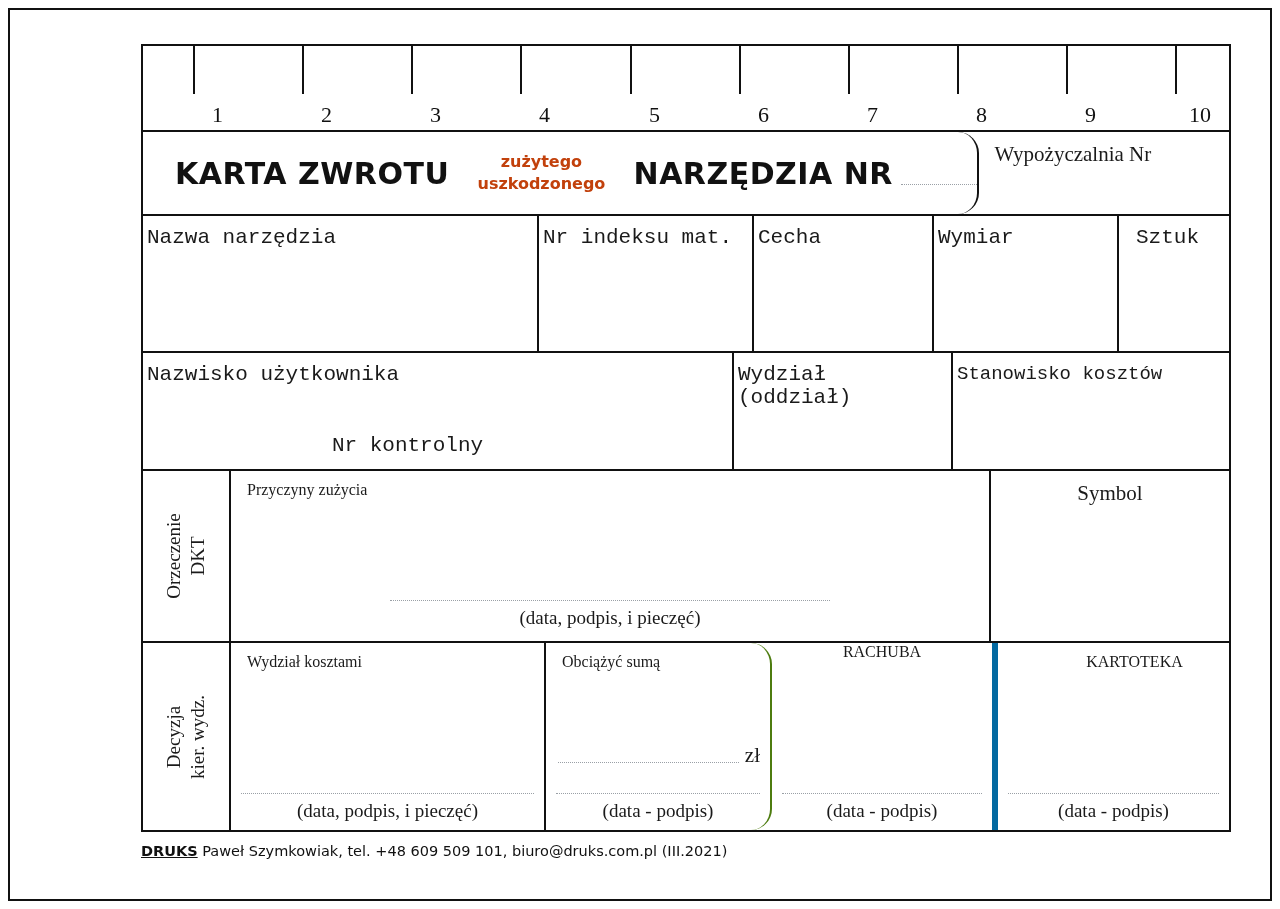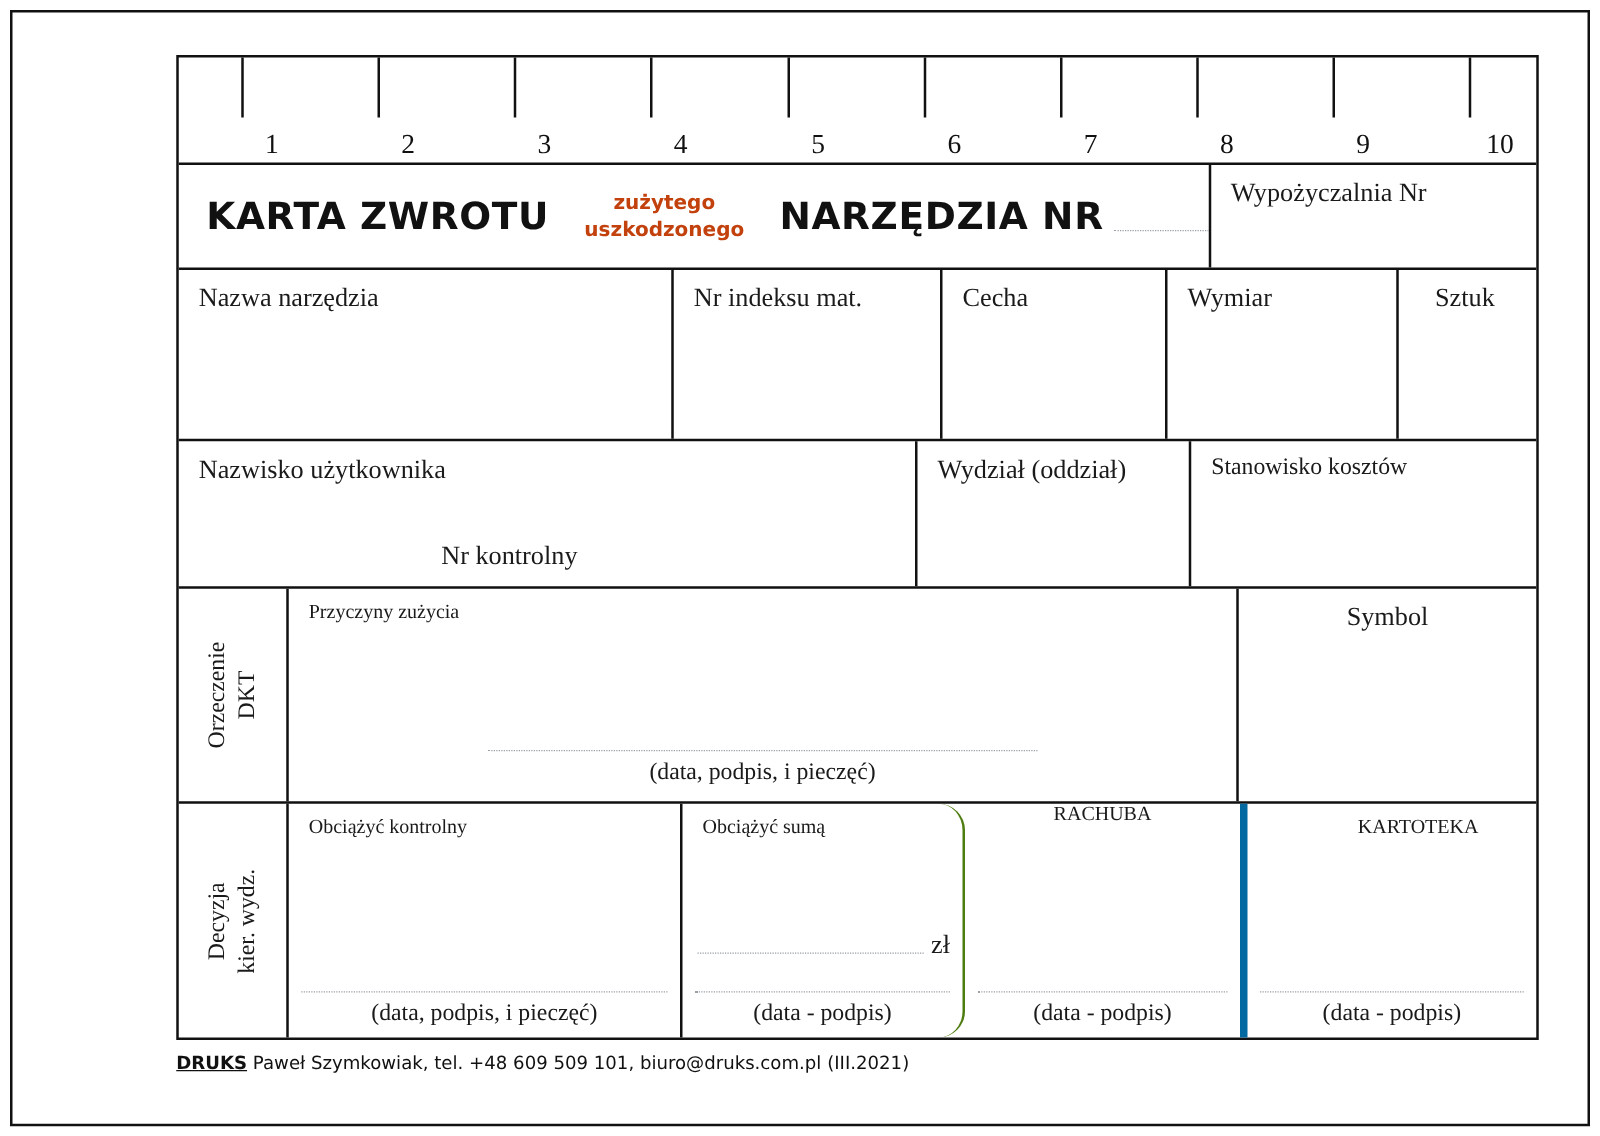--- a/index.html
+++ b/index.html
@@ -62,23 +62,24 @@
   .row-title {
     display: flex;
     height: 84px;
     border-bottom: 2px solid #111111;
     box-sizing: border-box;
   }
   .title-left {
     flex: 0 0 800px;
     display: flex;
     align-items: center;
-    padding-left: 22px;
+    padding-left: 32px;
     box-sizing: border-box;
     border-right: 2px solid #111111;
+    border-radius: 21px;
   }
   .karta {
     font-family: "DejaVu Sans", sans-serif;
     font-weight: bold;
     font-size: 30px;
     letter-spacing: 0.5px;
     color: #111111;
     white-space: nowrap;
   }
   .stacked {
@@ -119,23 +120,24 @@
 
   
   .row2 {
     display: flex;
     height: 137px;
     border-bottom: 2px solid #111111;
     box-sizing: border-box;
   }
   .cell {
     box-sizing: border-box;
-    padding: 10px 0 0 16px;
+    padding: 10px 0 0 4px;
     font-size: 21px;
     border-right: 2px solid #111111;
+    font-family: Liberation Mono, monospace;
   }
   .cell:last-child { border-right: none; }
   .c-nazwa   { flex: 0 0 396px; }
   .c-indeks  { flex: 0 0 215px; }
   .c-cecha   { flex: 0 0 180px; }
   .c-wymiar  { flex: 0 0 185px; }
   .c-sztuk   { flex: 1 1 auto; margin-left: 13px; }
 
   
   .row3 {
@@ -391,21 +393,21 @@
 
     <div class="row5">
       <div class="vert">
         <div class="vert-inner">
           <span>Decyzja</span><br>
           <span>kier. wydz.</span>
         </div>
       </div>
 
       <div class="c-obciazyc-kosztami">
-        <span class="title-cell-text">Obciążyć kontrolny</span>
+        <span class="title-cell-text">Wydział kosztami</span>
         <div class="cap-bottom">
           <div class="line"></div>
           <span>(data, podpis, i pieczęć)</span>
         </div>
       </div>
 
       <div class="c-obciazyc-suma">
         <span class="title-cell-text">Obciążyć sumą</span>
         <div class="zl-line">
           <span class="line"></span>

